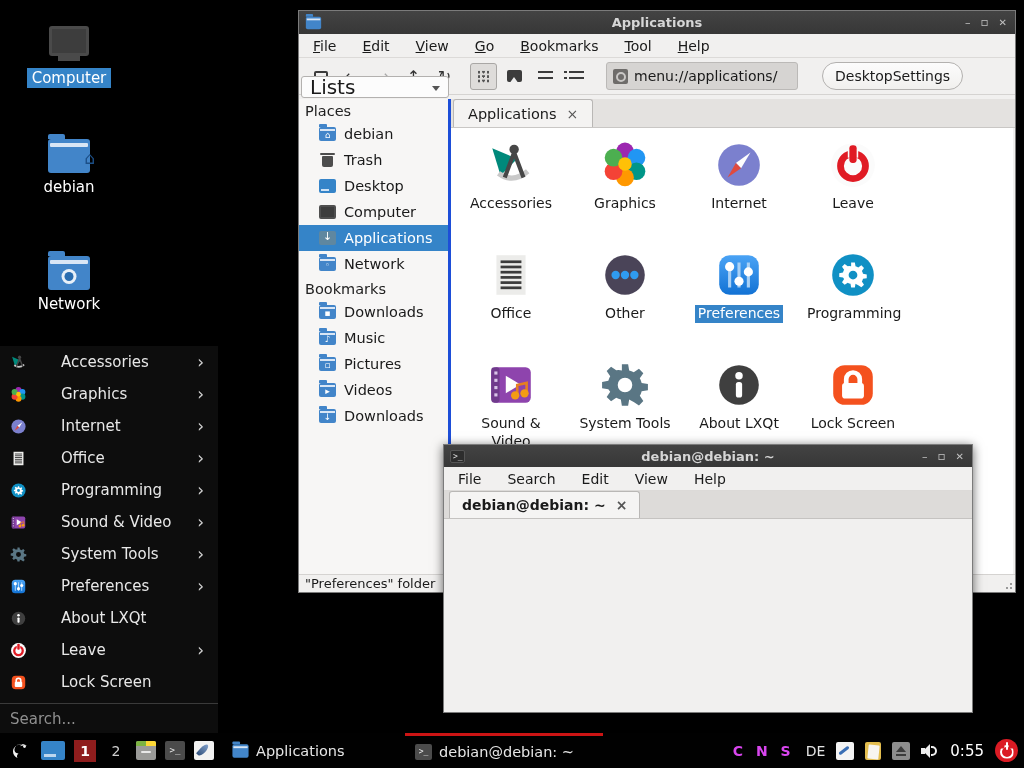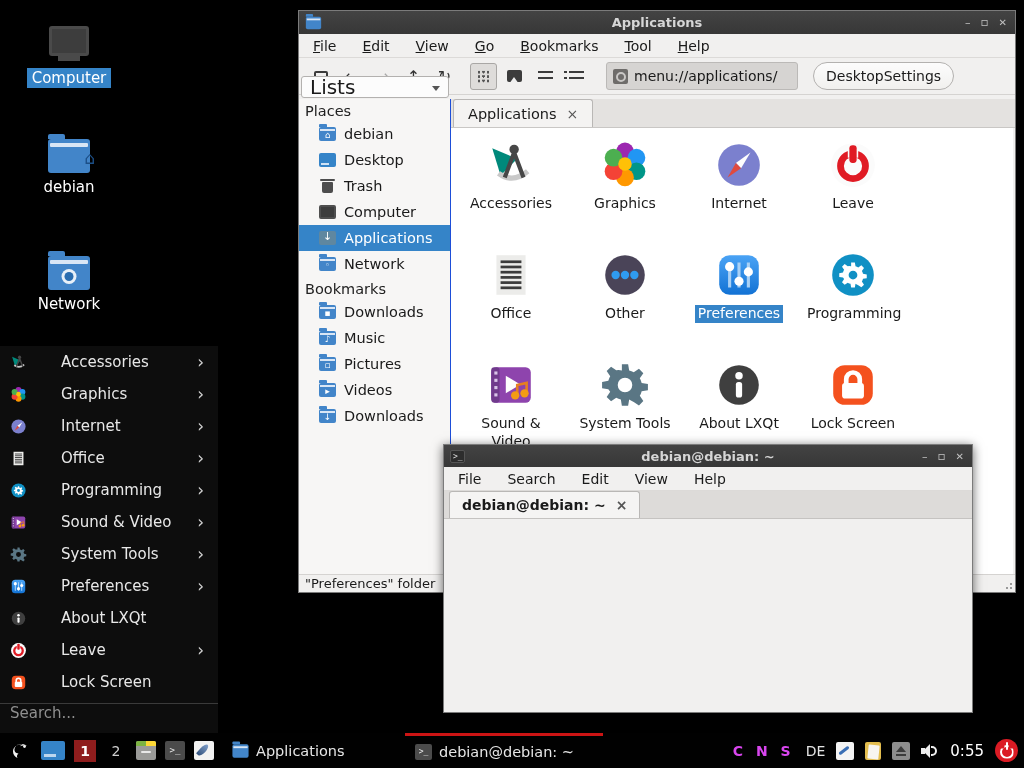--- a/index.html
+++ b/index.html
@@ -47,26 +47,26 @@
   .picglyph { width:15px; height:12px; background:#3c3c3c; border-radius:2px; position:relative; overflow:hidden; }
   .picglyph::after { content:""; position:absolute; bottom:-2px; left:2px; border-left:5px solid transparent; border-right:5px solid transparent; border-bottom:7px solid #efefef; }
   .linesglyph { width:15px; height:11px; background:repeating-linear-gradient(#3c3c3c 0 2.4px, transparent 2.4px 6px); }
   .detglyph { width:15px; height:11px; background:repeating-linear-gradient(#3c3c3c 0 2.4px, transparent 2.4px 6px); position:relative; }
   .detglyph::before { content:""; position:absolute; left:-5px; top:0; width:3px; height:11px; background:repeating-linear-gradient(#3c3c3c 0 2.4px, transparent 2.4px 6px); }
   .newtabglyph { width:14px; height:11px; border:2px solid #3c3c3c; border-radius:2px; position:relative; }
   .newtabglyph::after { content:"+"; position:absolute; right:-6px; bottom:-8px; font-size:12px; font-weight:bold; color:#3c3c3c; }
   .addrbar { height:28px; width:192px; background:#d6d4d2; border:1px solid #bbb9b7; border-radius:3px; display:flex; align-items:center; padding:0 6px; gap:6px; margin-left:12px; font-size:14px; }
   .addricon { width:15px; height:15px; background:#6e6c6a; border-radius:2px; position:relative; flex:none; }
   .addricon::after { content:""; position:absolute; left:3px; top:3px; width:6px; height:6px; border:2px solid #c9c7c5; border-radius:50%; }
-  .pushbtn { height:28px; background:linear-gradient(#fcfcfc,#f1f0ee); border:1px solid #b3b1af; border-radius:14px; padding:0 12px; display:flex; align-items:center; font-size:14px; margin-left:11px; }
+  .pushbtn { height:28px; background:linear-gradient(#fcfcfc,#f1f0ee); border:1px solid #b3b1af; border-radius:14px; padding:0 12px; display:flex; align-items:center; font-size:14px; margin-left:20px; }
 
   
   .combo { position:absolute; left:2px; top:65px; width:148px; height:22px; background:#fcfcfc; border:1px solid #b3b1af; border-radius:3px; display:flex; align-items:center; padding:0 8px; font-size:20px; }
   .combo::after { content:""; position:absolute; right:8px; top:9px; border-left:4px solid transparent; border-right:4px solid transparent; border-top:5px solid #555; }
-  .side { position:absolute; left:0; top:88px; width:152px; bottom:18px; background:#f7f6f5; border-right:1px solid #1d4ed8; overflow:hidden; }
+  .side { position:absolute; left:0; top:88px; width:152px; bottom:18px; background:#f7f6f5; border-right:3px solid #1d4ed8; overflow:hidden; }
   .shead { padding:4px 6px 2px; font-size:14.5px; color:#222; }
   .srow { height:26px; display:flex; align-items:center; gap:8px; padding-left:20px; font-size:14.5px; }
   .srow.selected { background:#3584c8; color:#fff; }
   .mini { width:17px; height:14px; flex:none; position:relative; }
   .mini.fold { background:#4285c9; border-radius:2px; }
   .mini.fold::before { content:""; position:absolute; top:-3px; left:0; width:8px; height:3px; background:#4285c9; border-radius:1px 1px 0 0; }
   .mini.fold::after { content:""; position:absolute; top:2px; left:1px; right:1px; height:2px; background:#d9e6f5; }
   .mini .mglyph { position:absolute; width:100%; top:2px; text-align:center; font-size:9px; line-height:12px; color:#fff; z-index:1; }
   .mini.screen { background:#3584c8; border-radius:2px; }
   .mini.screen::after { content:""; position:absolute; left:2px; bottom:2px; width:8px; height:2px; background:#cfe2f5; }
@@ -90,21 +90,21 @@
   .grip { position:absolute; right:2px; bottom:2px; width:10px; height:10px;
     background:radial-gradient(circle at 8px 8px,#999 1px,transparent 1.3px),radial-gradient(circle at 8px 4px,#999 1px,transparent 1.3px),radial-gradient(circle at 4px 8px,#999 1px,transparent 1.3px); }
 
   
   .appmenu { position:absolute; left:0; top:346px; width:218px; bottom:35px; background:#0d0d0d; color:#e8e8e8; }
   .amrow { height:32px; display:flex; align-items:center; padding:0 10px; gap:12px; font-size:15px; }
   .amrow .amlabel { flex:1; padding-left:22px; }
   .amrow.has-sub::after { content:"›"; color:#cfcfcf; font-size:17px; margin-right:4px; }
   .amrow svg { width:17px; height:17px; flex:none; }
   .amsep { border-top:1px solid #3a3a3a; margin:5px 0 0; }
-  .amsearch { height:24px; display:flex; align-items:flex-start; padding:0 10px; }
+  .amsearch { height:24px; display:flex; align-items:flex-end; padding:0 10px; }
   .amsearch input { width:100%; background:transparent; border:none; outline:none; color:#bbb; font-size:15px; font-family:"DejaVu Sans",sans-serif; }
   .amsearch input::placeholder { color:#8f8f8f; }
 
   
   .term-titleicon { width:15px; height:13px; background:#2d2d2d; border:1px solid #555; border-radius:2px; color:#ddd; font-size:8px; line-height:11px; padding-left:2px; font-family:"DejaVu Sans Mono",monospace; }
   .termtabbar { height:28px; background:#dddbd9; display:flex; align-items:flex-end; border-bottom:1px solid #c5c3c1; }
   .termtab { height:27px; background:#f5f4f3; border:1px solid #b9b7b5; border-bottom:none; border-radius:3px 3px 0 0; display:flex; align-items:center; padding:0 12px; gap:10px; font-weight:bold; font-size:14px; margin-left:5px; }
   .termbody { position:absolute; left:2px; right:2px; top:76px; bottom:8px; background:#2d323b; font-family:"DejaVu Sans Mono",monospace; font-size:13.5px; padding:5px 8px; }
   .p-user { color:#2fbf96; font-weight:bold; }
   .p-dim { color:#d3d7cf; }
@@ -327,26 +327,26 @@
 
     <div class="side">
       <div class="shead">Places</div>
       <div class="srow">
         <span class="mini fold">
             <span class="mglyph">⌂</span>
           </span>
         <span>debian</span>
       </div>
       <div class="srow">
+        <span class="mini trash"></span>
+        <span>Trash</span>
+      </div>
+      <div class="srow">
         <span class="mini screen"></span>
         <span>Desktop</span>
-      </div>
-      <div class="srow">
-        <span class="mini trash"></span>
-        <span>Trash</span>
       </div>
       <div class="srow">
         <span class="mini comp"></span>
         <span>Computer</span>
       </div>
       <div class="srow selected">
         <span class="mini apps">
             <span class="mglyph">↓</span>
           </span>
         <span>Applications</span>

